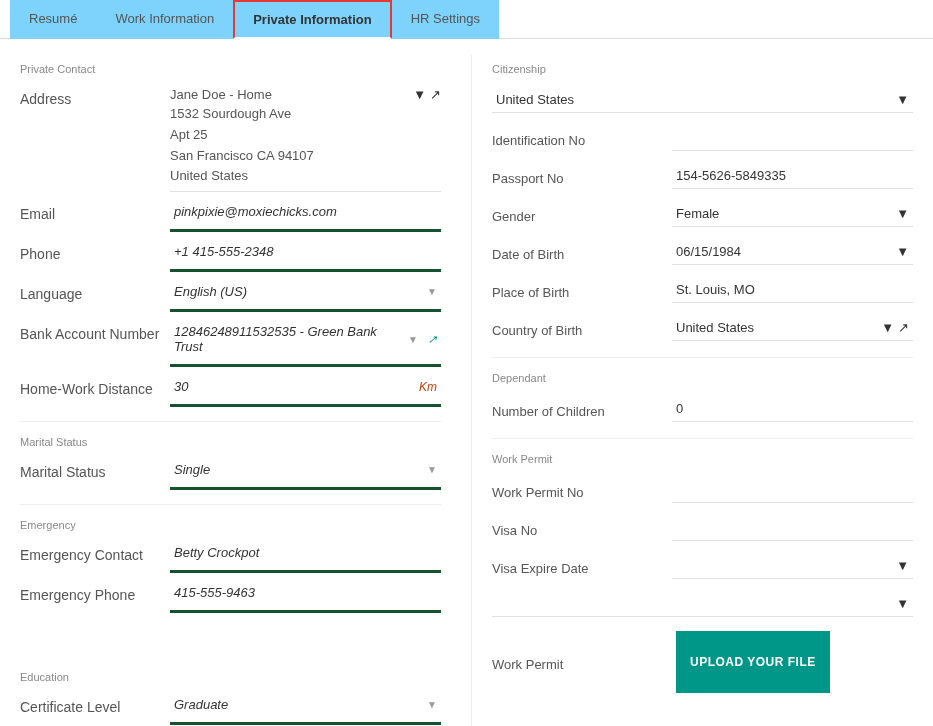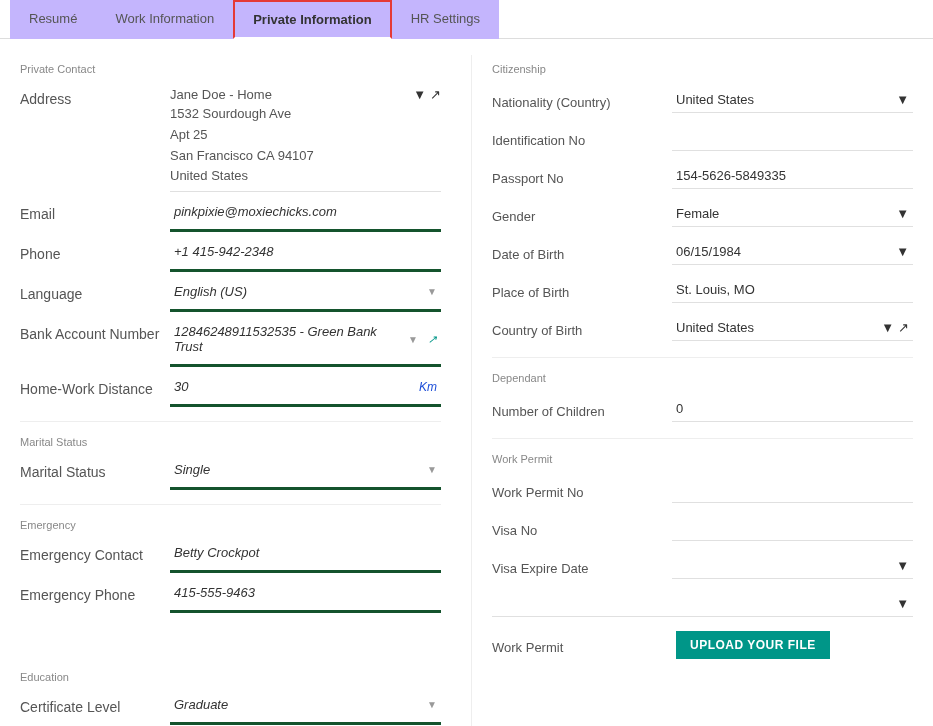--- a/index.html
+++ b/index.html
@@ -11,21 +11,21 @@
       padding: 0 10px;
     }
     .tab {
       padding: 10px 18px;
       cursor: pointer;
       font-size: 13px;
       color: #555;
       border: 1px solid transparent;
       border-bottom: none;
       margin-bottom: -1px;
-      background: #c4b5fd;
+      background: #7dd3fc;
     }
     .tab.active {
       border: 2px solid #e53935;
       border-bottom: 2px solid #fff;
       color: #333;
       font-weight: bold;
     }
 
     .content {
       padding: 16px 20px;
@@ -80,29 +80,29 @@
     }
 
     .field-value .ext-link {
       color: #009688;
       font-size: 11px;
       cursor: pointer;
       margin-left: 6px;
     }
     .address-line { color: #555; font-size: 13px; line-height: 1.6; }
 
-    .km-suffix { color: #1d4ed8; font-size: 12px; margin-left: 8px; }
+    .km-suffix { color: #c2410c; font-size: 12px; margin-left: 8px; }
 
     .divider { border: none; border-top: 1px solid #eee; margin: 14px 0; }
 
     .upload-btn {
       background: #009688;
       color: #fff;
       border: none;
-      padding: 7px 14px;
+      padding: 24px 14px;
       font-size: 12px;
       font-weight: bold;
       cursor: pointer;
       letter-spacing: 0.5px;
     }
 
     .right-section-title {
       font-size: 11px;
       color: #888;
       margin-bottom: 12px;
@@ -170,21 +170,21 @@
       </div>
     </div>
 
     <div class="field-row">
       <div class="field-label">Email</div>
       <div class="field-value">pinkpixie@moxiechicks.com</div>
     </div>
 
     <div class="field-row">
       <div class="field-label">Phone</div>
-      <div class="field-value">+1 415-942-2348</div>
+      <div class="field-value">+1 415-555-2348</div>
     </div>
 
     <div class="field-row">
       <div class="field-label">Language</div>
       <div class="field-value">
         <span>English (US)</span>
         <span class="select-arrow">▼</span>
       </div>
     </div>
 
@@ -245,21 +245,20 @@
       <div class="field-value">Marketing</div>
     </div>
 
   </div>
 
   <div class="right-panel">
 
     <div class="right-section-title">Citizenship</div>
 
     <div class="field-row-right">
-      <div class="field-label-right">Nationality (Country)</div>
       <div class="field-value-right">
         <span>United States</span>
         <span class="select-arrow">▼</span>
       </div>
     </div>
 
     <div class="field-row-right">
       <div class="field-label-right">Identification No</div>
       <div class="field-value-right"></div>
     </div>

